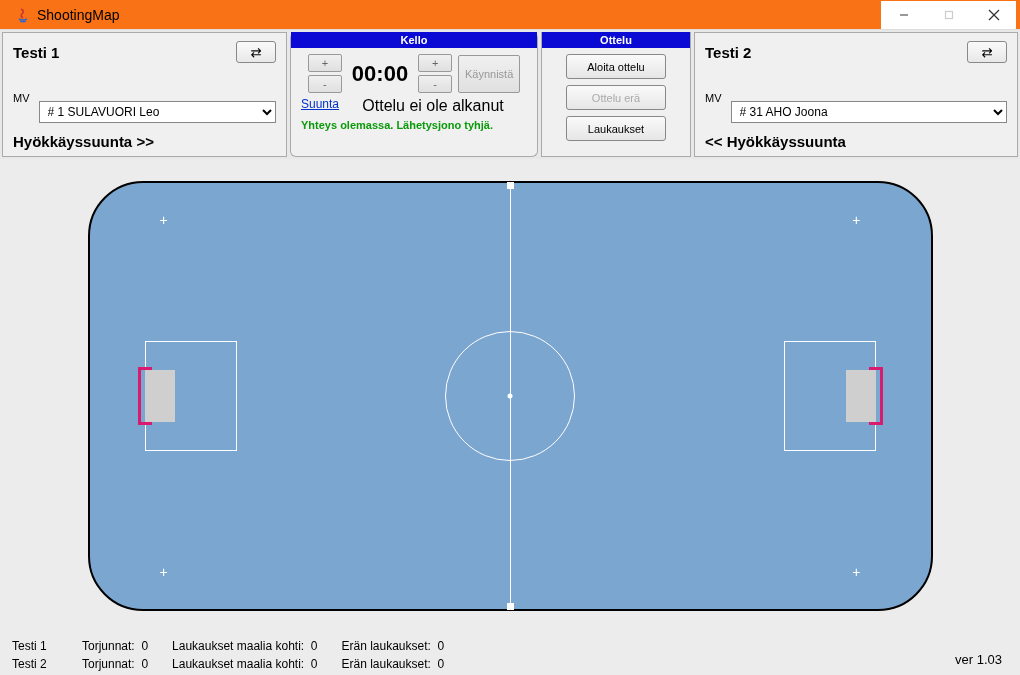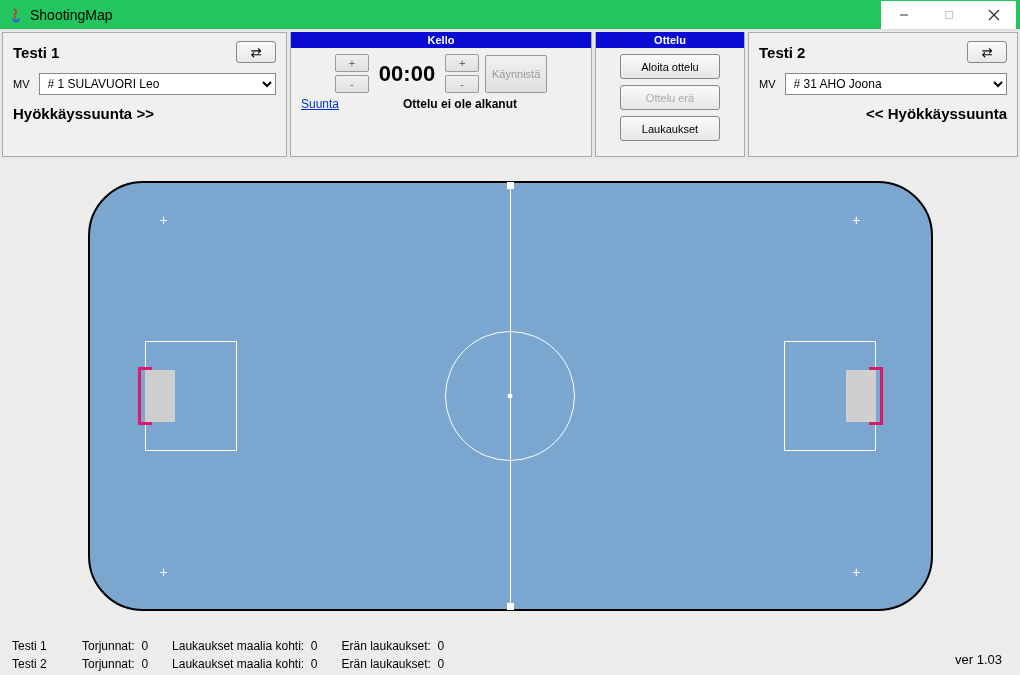--- a/index.html
+++ b/index.html
@@ -9,24 +9,24 @@
     width: 1020px;
     height: 675px;
     background: #f0f0f0;
     display: flex;
     flex-direction: column;
     overflow: hidden;
   }
   
   .titlebar {
     height: 30px;
-    background: #22c55e;
+    background: #f97316;
     display: flex;
     align-items: center;
-    padding: 0 4px 0 8px;
+    padding: 0 4px 0 15px;
     border-bottom: 1px solid #ddd;
   }
   .titlebar .java-icon {
     width: 16px; height: 16px; margin-right: 6px;
     display: inline-flex; align-items: center; justify-content: center;
   }
   .titlebar .title-text { flex: none; font-size: 14px; }
   .titlebar .spacer { flex: 1; }
   .win-btn {
     width: 45px; height: 28px;
@@ -83,27 +83,29 @@
   }
   .mv-row { display: flex; align-items: center; gap: 9px; margin-bottom: 10px; }
   .mv-label { font-size: 11px; }
   .mv-select {
     flex: 1;
     border: 1px solid #888;
     background: #fff;
     height: 22px;
     font-size: 12px;
     padding: 0 4px;
+    margin-top: 28px;
   }
   .attack-dir { font-weight: bold; font-size: 15px; }
-  .attack-right { text-align: right; }
+  .attack-right { text-align: left; }
 
   
   .clock-panel {
-    width: 302px;
+    width: 248px;
+    border-radius: 6px;
   }
   .clock-body { padding: 6px; display: flex; flex-direction: column; gap: 4px; flex:1; }
   .clock-controls {
     display: flex;
     gap: 6px;
     align-items: center;
     justify-content: center;
   }
   .pm-col { display: flex; flex-direction: column; gap: 3px; }
   .pm-btn {
@@ -119,21 +121,21 @@
     height: 38px; width: 62px;
     border: 1px solid #999;
     background: linear-gradient(#f0f0f0,#e0e0e0);
     border-radius: 2px;
     color: #999;
     font-size: 11px;
     display:flex; align-items:center; justify-content:center;
   }
   .clock-row2 { display: flex; align-items: flex-start; justify-content: space-between; padding: 0 4px; }
   .suunta-link { color: #0033cc; text-decoration: underline; font-size: 12px; }
-  .status-text { font-weight: bold; font-size: 12px; flex:1; text-align:center; }
+  .status-text { font-weight: normal; font-size: 16px; flex:1; text-align:center; }
   .conn-text { color: #0a9a0a; font-weight: bold; font-size: 11px; padding: 0 4px; }
 
   
   .match-panel { width: 150px; }
   .match-body { padding: 6px; display:flex; flex-direction:column; gap:6px; align-items:center; }
   .match-btn {
     width: 100px; height: 25px;
     border: 1px solid #888;
     background: linear-gradient(#fafafa,#e6e6e6);
     border-radius: 3px;
@@ -275,20 +277,21 @@
         <div class="pm-col">
           <button class="pm-btn">+</button>
           <button class="pm-btn">-</button>
         </div>
         <button class="start-btn">Käynnistä</button>
       </div>
       <div class="clock-row2">
         <a class="suunta-link">Suunta</a>
         <span class="status-text">Ottelu ei ole alkanut</span>
       </div>
+      <div class="conn-text">Yhteys olemassa. Lähetysjono tyhjä.</div>
     </div>
   </div>
 
   <div class="panel match-panel blueheader">
     <div class="blue-header">Ottelu</div>
     <div class="match-body">
       <button class="match-btn">Aloita ottelu</button>
       <button class="match-btn disabled">Ottelu erä</button>
       <button class="match-btn">Laukaukset</button>
     </div>

